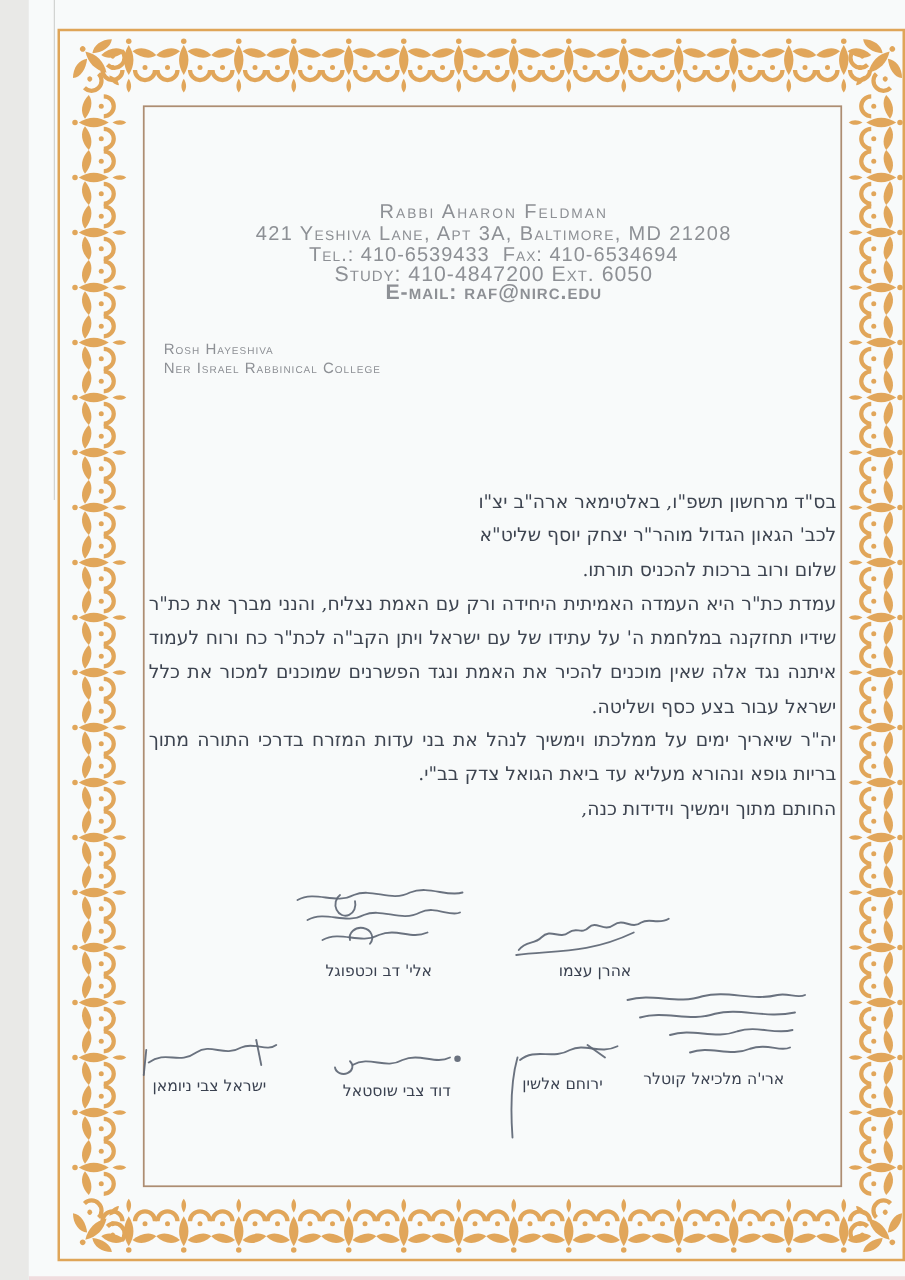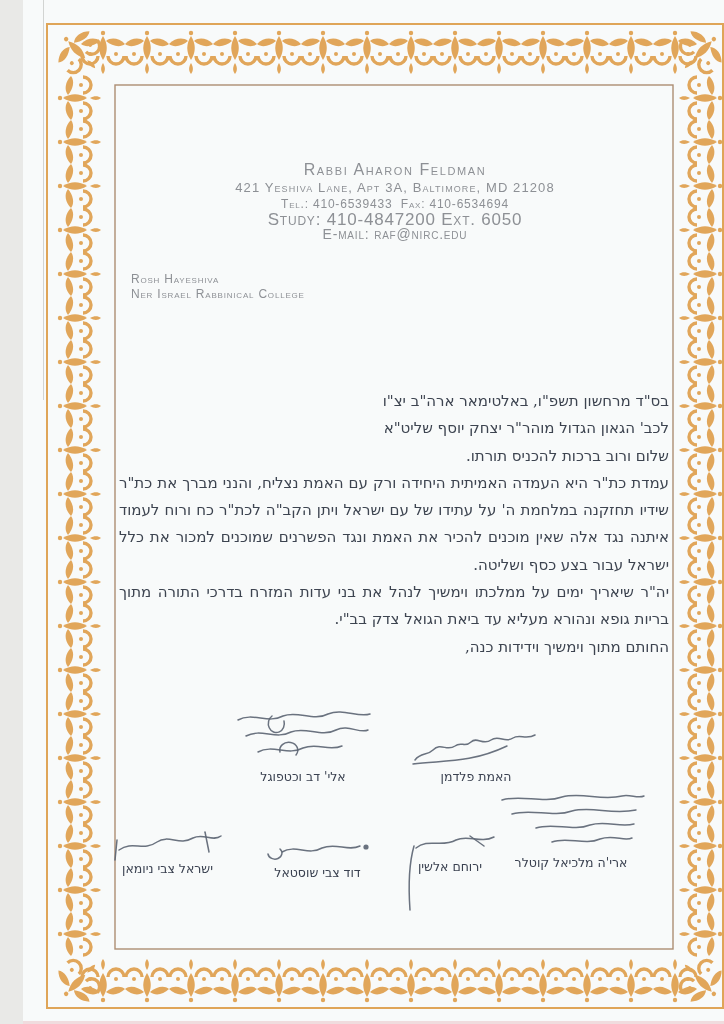--- a/index.html
+++ b/index.html
@@ -4,24 +4,24 @@
 <style>
   html,body{margin:0;padding:0;}
   body{width:724px;height:1024px;background:#e9e9e7;font-family:"Liberation Sans",sans-serif;}
   .page{position:relative;width:724px;height:1024px;background:#f8fafa;overflow:hidden;margin-left:23px;}
   
   .scan-edge-left{position:absolute;left:20px;top:0;width:1px;height:400px;background:#d2d4d2;}
   .scan-edge-bottom{position:absolute;left:0;bottom:0;width:724px;height:3px;background:#f0dcde;}
   
   .letterhead{position:absolute;top:160px;left:92px;width:560px;text-align:center;color:#8d9095;font-variant:small-caps;}
   .lh-name{font-size:16px;letter-spacing:1.6px;line-height:19px;}
-  .lh-address{font-size:13px;letter-spacing:1.1px;line-height:18px;}
-  .lh-tel{font-size:12px;letter-spacing:.8px;line-height:15px;text-align:center;}
+  .lh-address{font-size:16px;letter-spacing:1.1px;line-height:18px;}
+  .lh-tel{font-size:16px;letter-spacing:.8px;line-height:15px;text-align:center;}
   .lh-study{font-size:17px;letter-spacing:.8px;line-height:15px;}
-  .lh-email{font-size:14px;letter-spacing:.8px;line-height:14px;}
+  .lh-email{font-size:17px;letter-spacing:.8px;line-height:14px;font-weight:bold;}
   .rosh{position:absolute;top:272px;left:108px;color:#8d9095;font-variant:small-caps;font-size:12px;letter-spacing:.8px;line-height:15px;text-align:left;}
   
   .hebrew-body{position:absolute;top:388px;left:96px;right:78px;direction:rtl;
     font-family:"DejaVu Serif","DejaVu Sans",serif;font-size:15px;line-height:27.3px;color:#3d4450;}
   .hebrew-body p{margin:0;}
   .align-r{text-align:right;}
   .just{text-align:justify;text-align-last:right;}
   
   .sig-block{position:absolute;text-align:center;}
   .sig-name{font-family:"DejaVu Serif","DejaVu Sans",serif;font-size:12.5px;color:#3a4150;margin-top:1px;white-space:nowrap;}
@@ -149,21 +149,21 @@
     <p class="just">עמדת כת"ר היא העמדה האמיתית היחידה ורק עם האמת נצליח, והנני מברך את כת"ר שידיו תחזקנה במלחמת ה' על עתידו של עם ישראל ויתן הקב"ה לכת"ר כח ורוח לעמוד איתנה נגד אלה שאין מוכנים להכיר את האמת ונגד הפשרנים שמוכנים למכור את כלל ישראל עבור בצע כסף ושליטה.</p>
     <p class="just">יה"ר שיאריך ימים על ממלכתו וימשיך לנהל את בני עדות המזרח בדרכי התורה מתוך בריות גופא ונהורא מעליא עד ביאת הגואל צדק בב"י.</p>
     <p class="align-r">החותם מתוך וימשיך וידידות כנה,</p>
   </div>
 
   <div class="sig-block" style="left:378px;top:724px;width:150px;">
     <svg width="130" height="44" viewBox="0 0 130 44">
       <path class="scrawl" d="M4,36 C10,28 16,32 22,26 C30,18 36,28 44,22 C50,17 54,24 60,18 C66,12 72,22 80,16 C88,10 94,20 102,14 C108,10 116,16 124,11"></path>
       <path class="scrawl" d="M2,40 C30,36 58,40 96,22"></path>
     </svg>
-    <div class="sig-name">האמת פלדמן</div>
+    <div class="sig-name">אהרן עצמו</div>
   </div>
 
   <div class="sig-block" style="left:200px;top:706px;width:160px;">
     <svg width="150" height="62" viewBox="0 0 150 62">
       <path class="scrawl" d="M10,14 C25,6 40,18 55,10 C70,4 85,16 100,8 C115,2 130,12 142,8"></path>
       <path class="scrawl" d="M18,30 C33,22 48,34 63,26 C78,20 93,32 108,24 C120,18 132,28 140,24"></path>
       <path class="scrawl" d="M30,46 C45,38 60,50 75,42 C90,36 100,46 114,40"></path>
       <path class="scrawl" d="M52,46 a9,8 0 1 1 16,3"></path>
       <path class="scrawl" d="M44,10 a8,9 0 1 0 12,5"></path>
     </svg>

